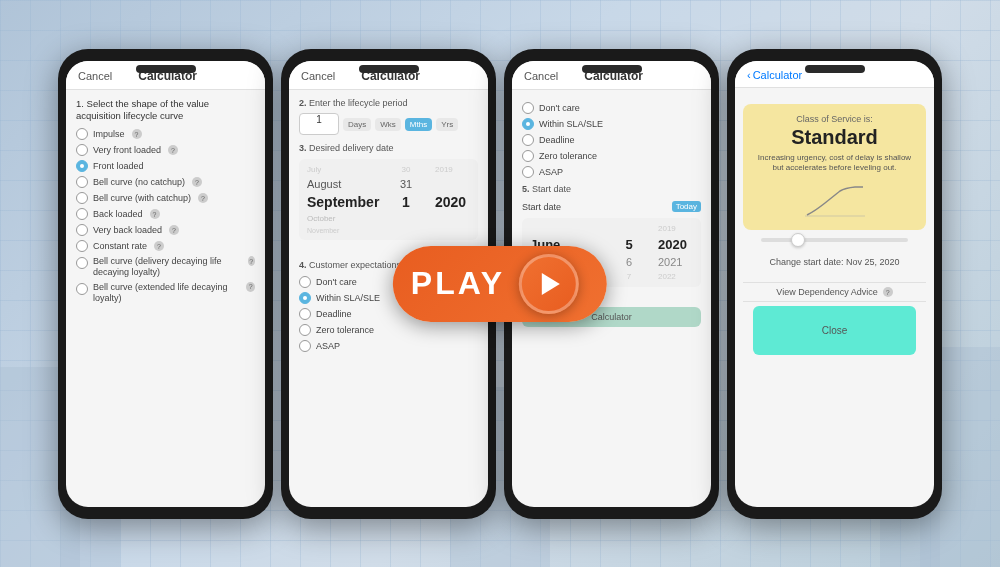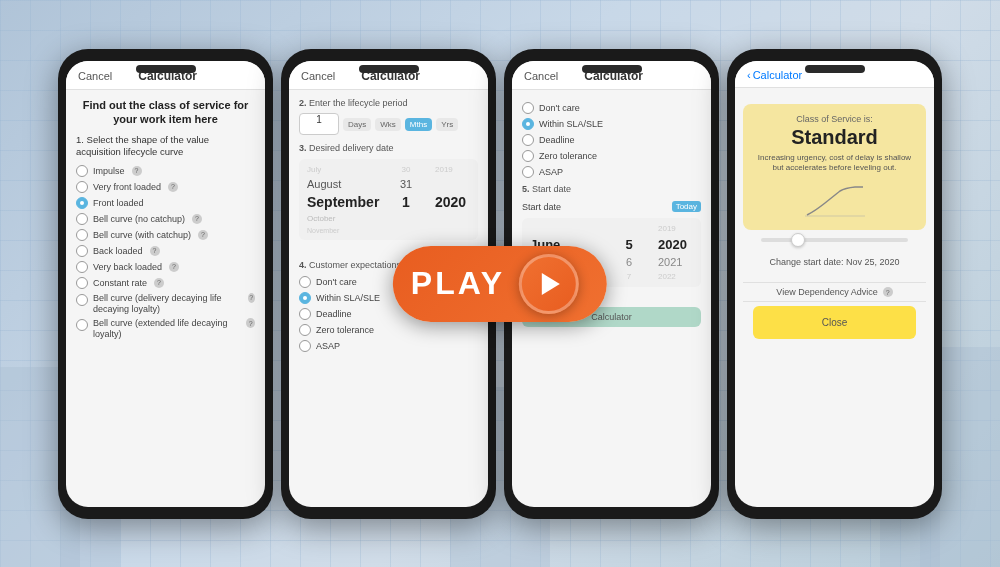--- a/index.html
+++ b/index.html
@@ -284,23 +284,23 @@
       gap: 3px;
       font-size: 9px;
       color: #555;
       padding: 4px 0;
       border-top: 1px solid #e0e0e0;
       border-bottom: 1px solid #e0e0e0;
       margin: 4px 0;
     }
     .close-btn {
       display: block;
-      background: #fde047;
+      background: #5eead4;
       border-radius: 6px;
-      padding: 11px;
+      padding: 19px;
       text-align: center;
       font-size: 10px;
       color: #555;
       margin: 0 10px;
     }
 
     
     .toggle-slider {
       display: flex;
       align-items: center;
@@ -424,21 +424,20 @@
 <div class="phones-container">
 
   <div class="phone">
     <div class="phone-screen">
       <div class="phone-header">
         <span class="header-cancel">Cancel</span>
         <span class="header-title">Calculator</span>
         <span style="width:30px;"></span>
       </div>
       <div class="phone-content">
-        <div class="screen1-title">Find out the class of service for your work item here</div>
         <div class="screen1-question">
           <span>1.</span>
           <span>Select the shape of the value acquisition lifecycle curve</span>
         </div>
         <div>
           <div class="radio-item">
             <div class="radio-circle"></div>
             <span>Impulse</span>
             <span class="help-badge">?</span>
           </div>

